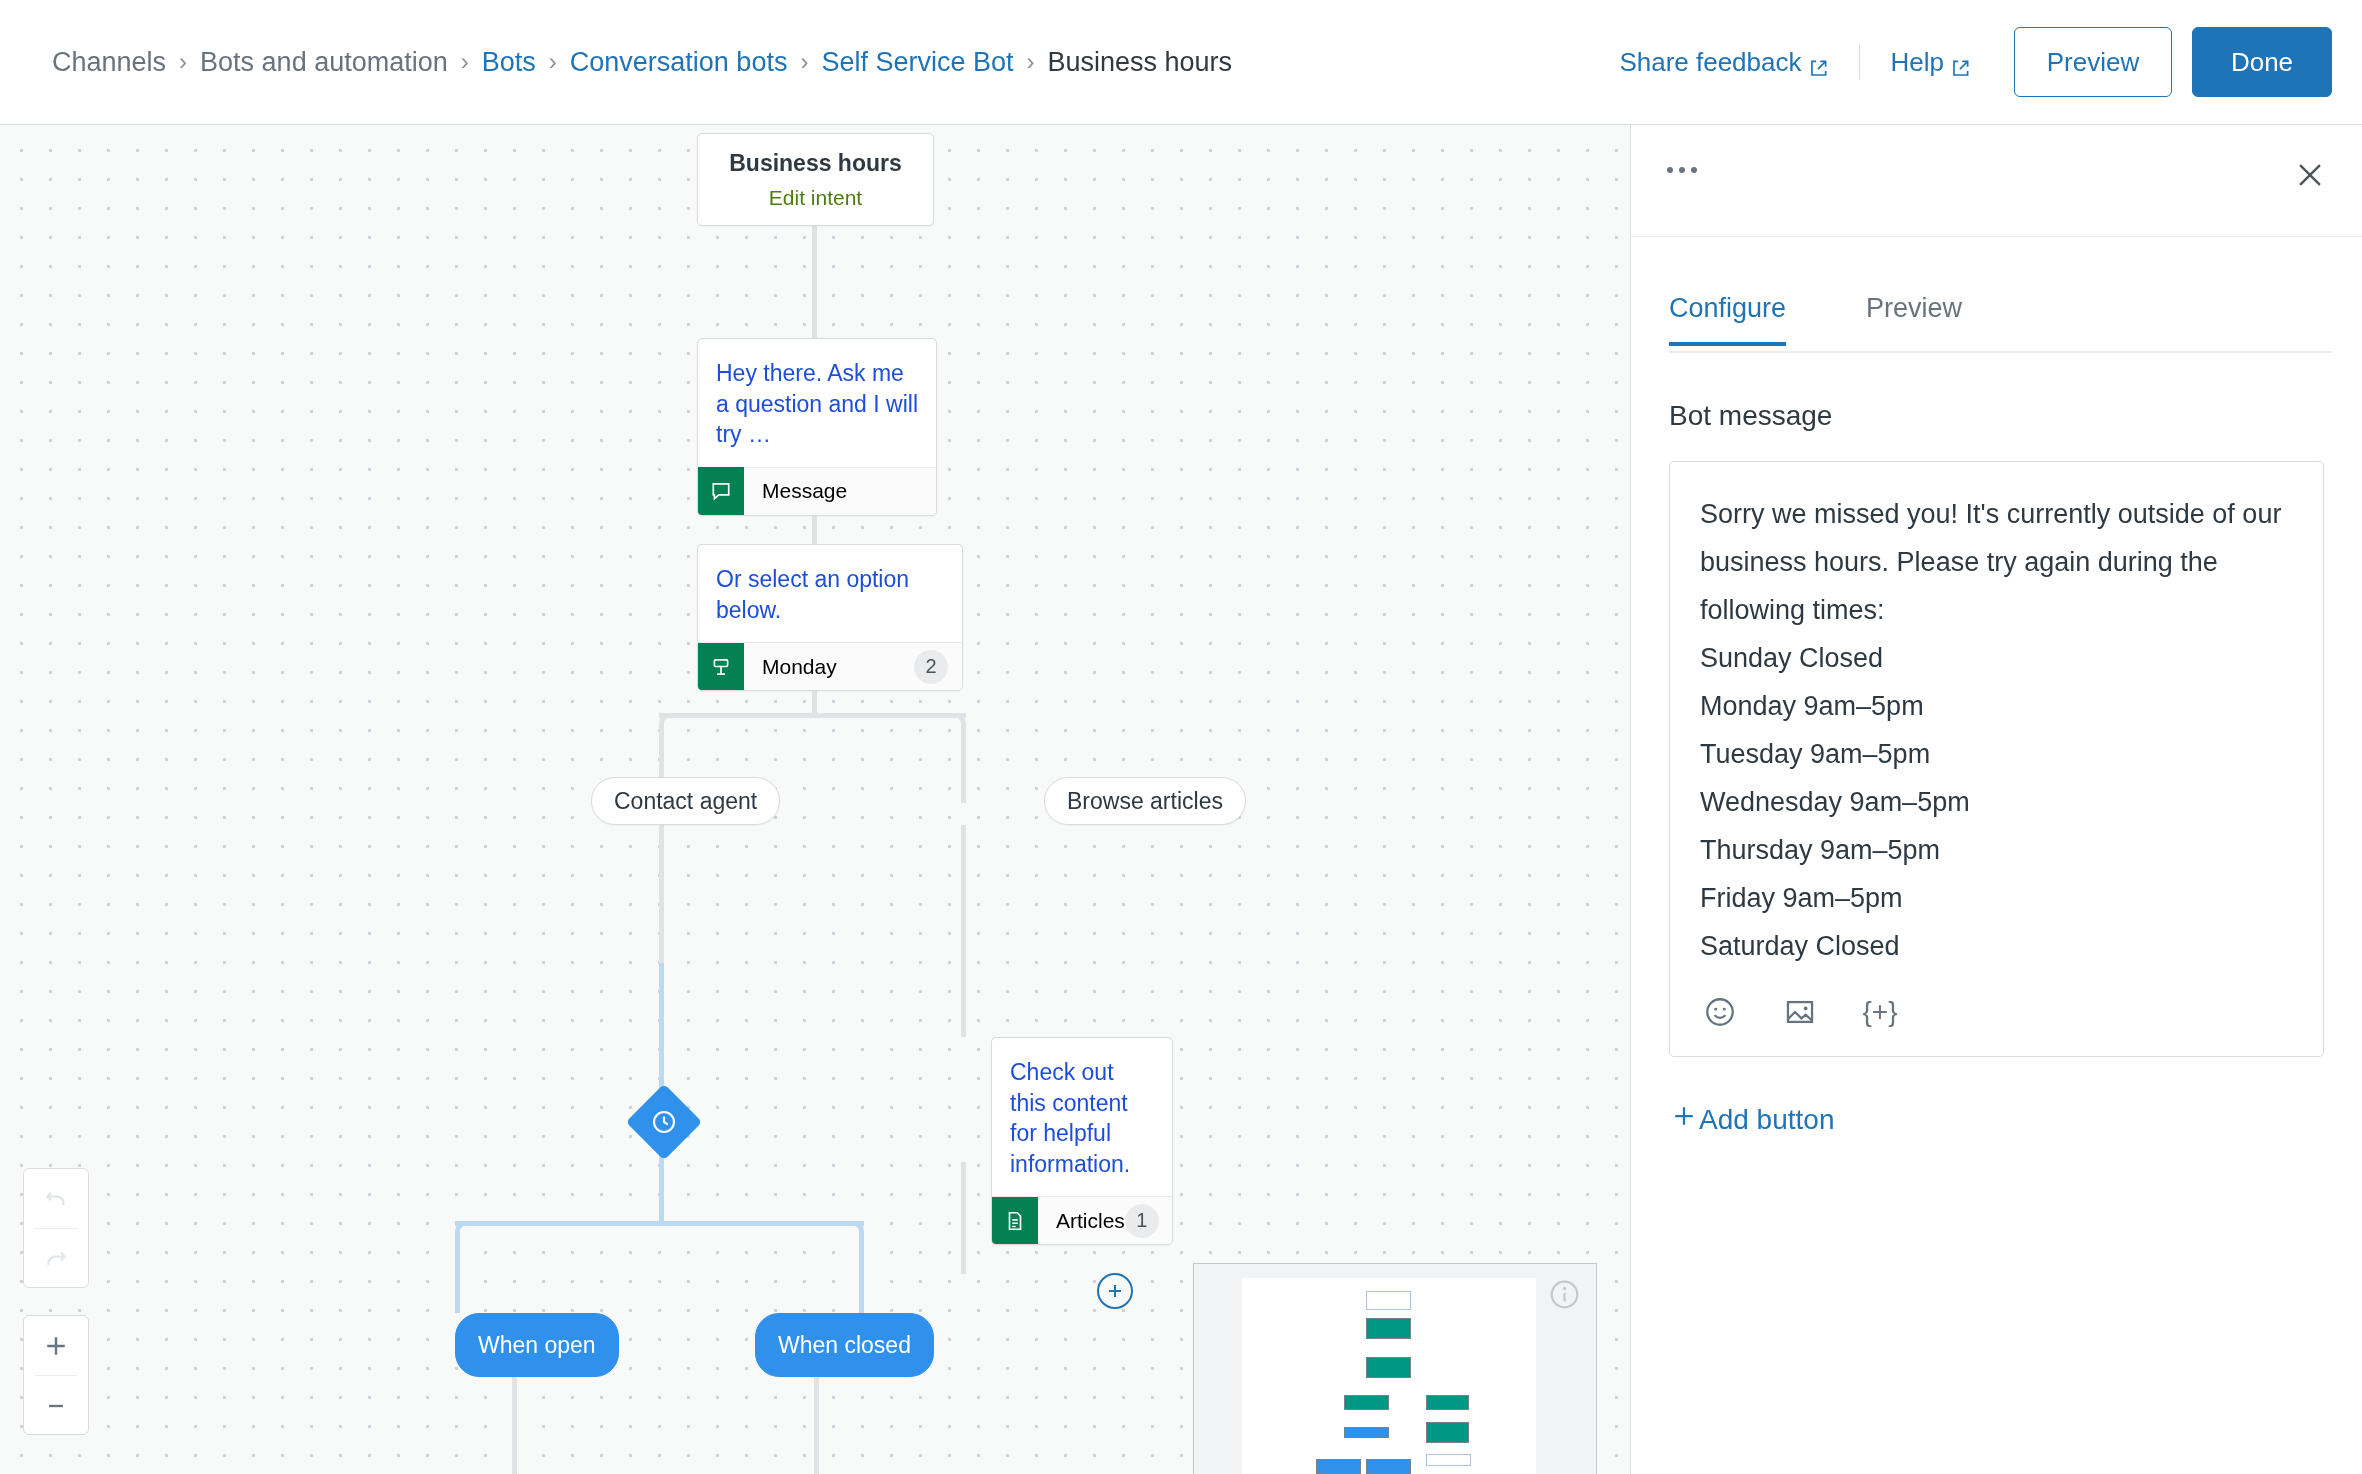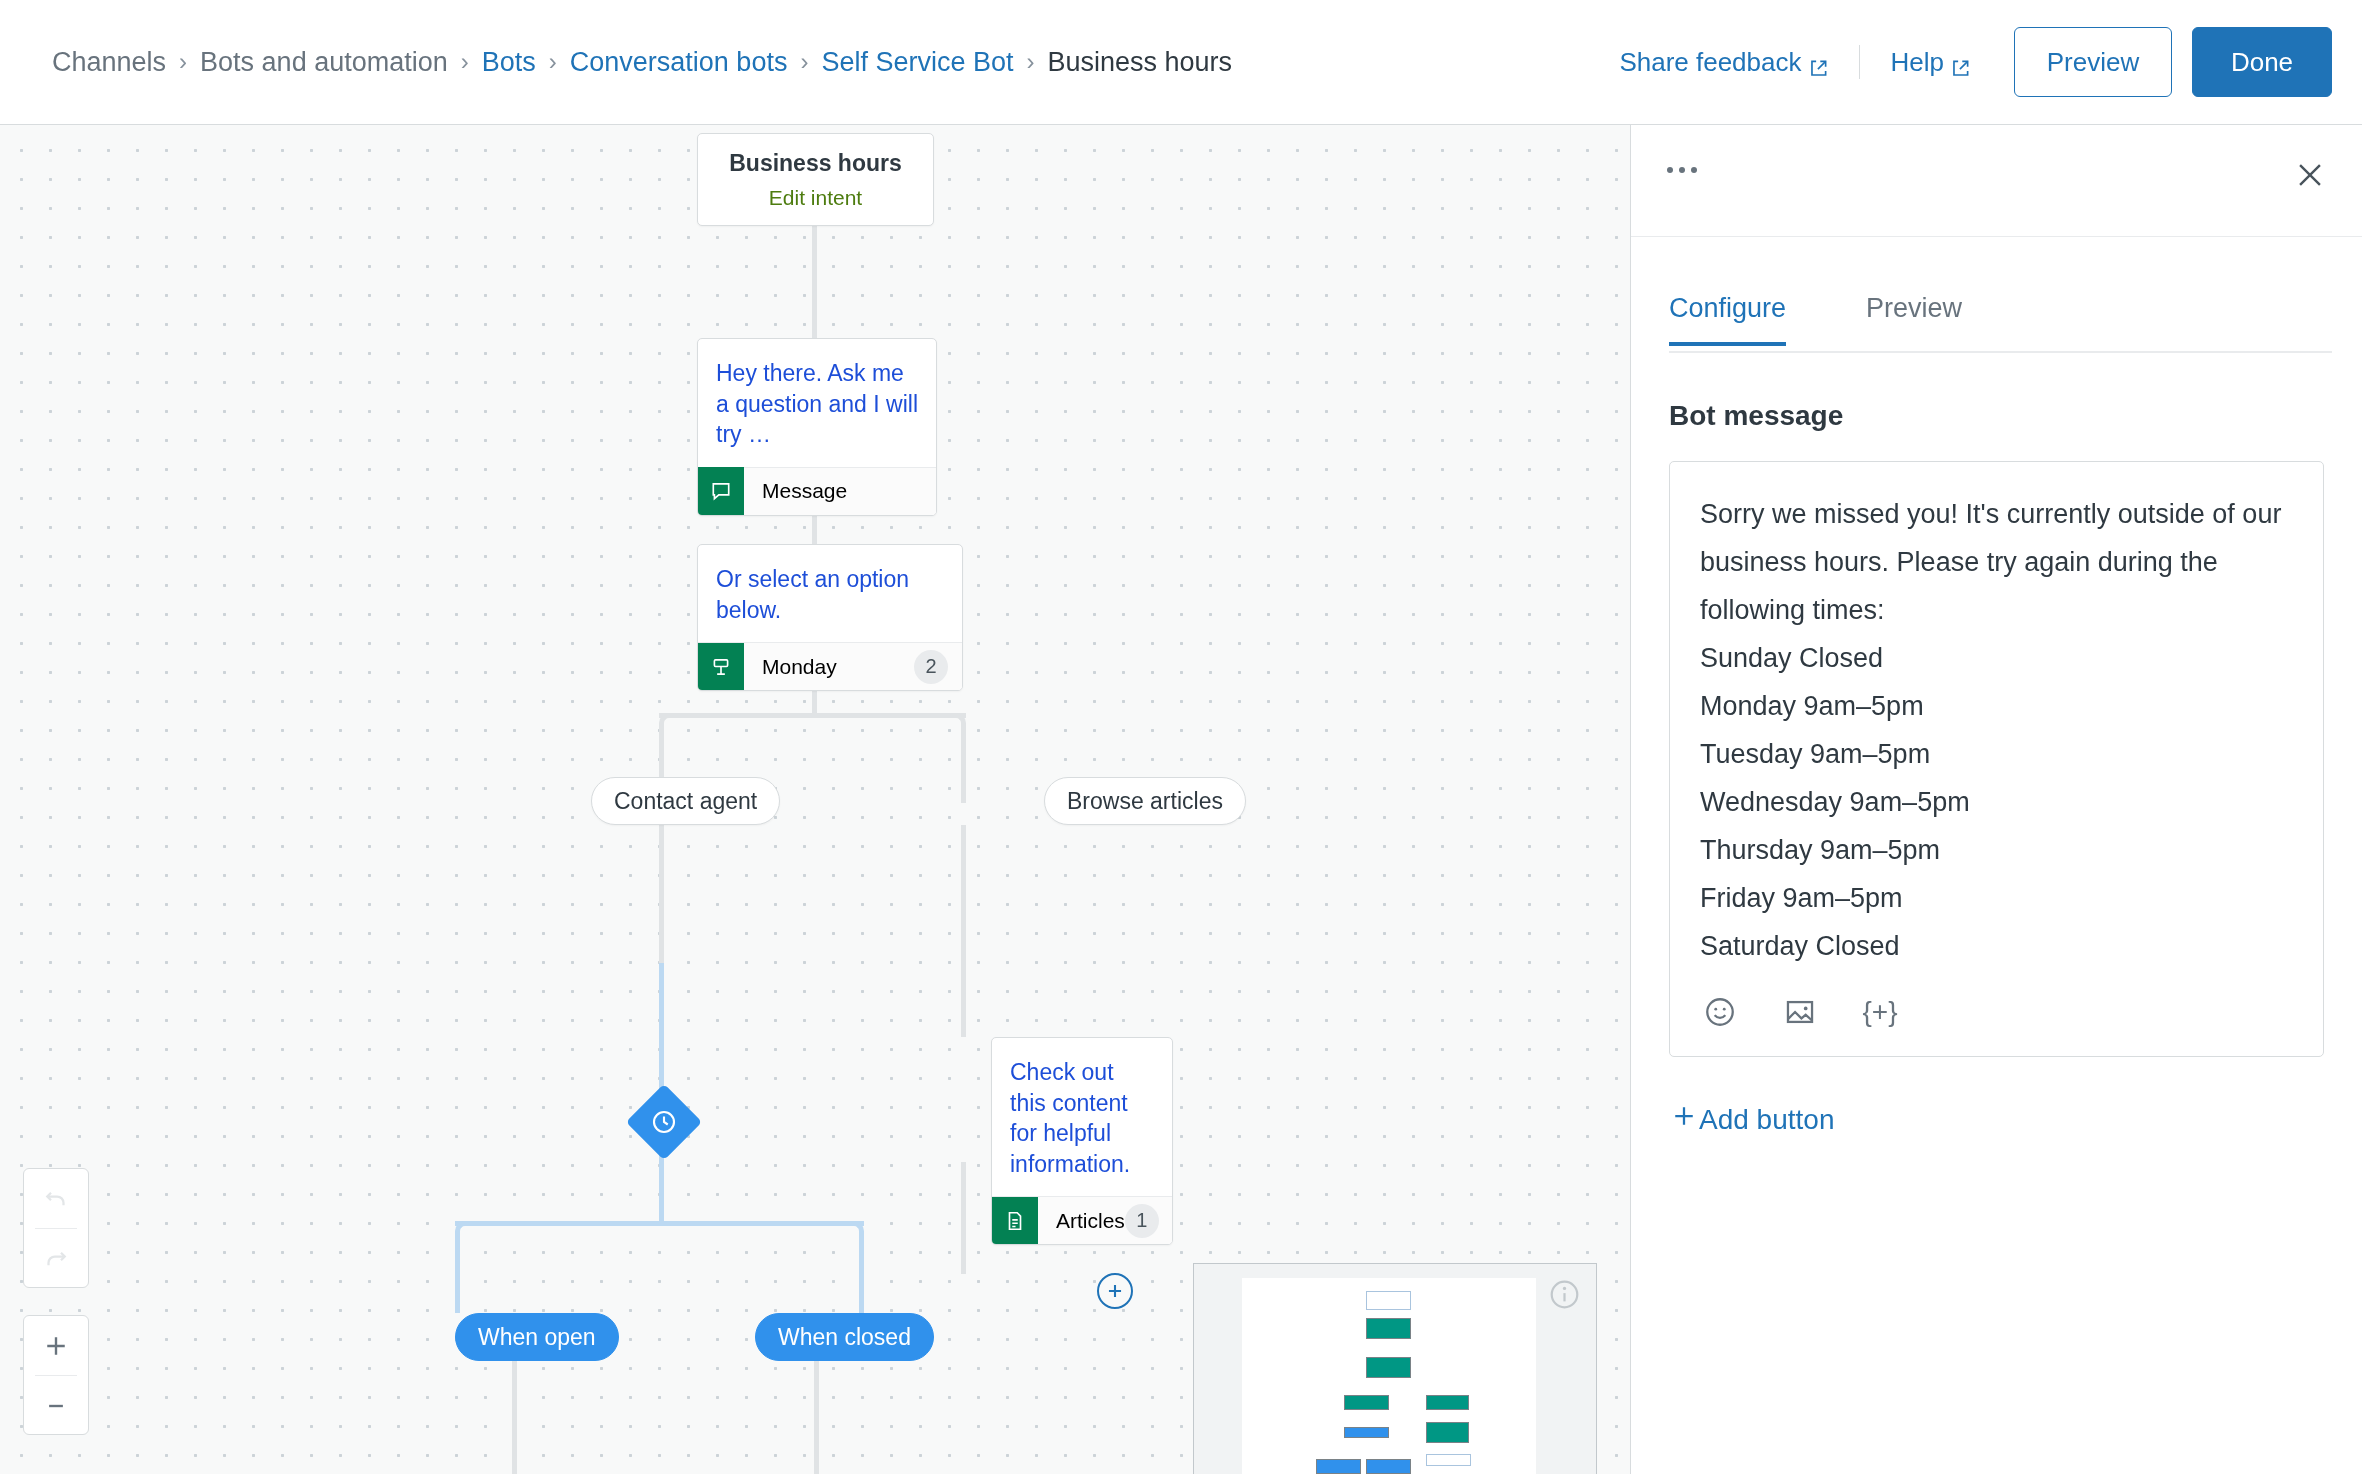--- a/index.html
+++ b/index.html
@@ -140,21 +140,21 @@
     background: #ffffff; border: 1px solid #d8dcde;
     border-radius: 24px; height: 48px;
     display: flex; align-items: center; justify-content: center;
     padding: 0 22px;
     font-size: 23px; color: #2f3941;
     box-shadow: 0 1px 2px rgba(0,0,0,0.04);
   }
   .pill-blue {
     position: absolute;
     background: #3091ec; border: 1px solid #3091ec;
-    border-radius: 24px; height: 48px;
+    border-radius: 24px; height: 64px;
     display: flex; align-items: center; justify-content: center;
     padding: 0 22px;
     font-size: 23px; color: #ffffff;
   }
 
   #diamond {
     position: absolute;
     left: 637px; top: 970px;
     width: 54px; height: 54px;
     background: #3091ec;
@@ -255,21 +255,21 @@
   }
   .tab:first-child { margin-left: 38px; }
   .tab + .tab { margin-left: 80px; }
   .tab.active { color: #1f73b7; }
   .tab.active::after {
     content: ""; position: absolute; left: 0; right: 0; bottom: 0;
     height: 4px; background: #1f73b7;
   }
   #panel-title {
     margin: 47px 0 0 38px;
-    font-size: 28px; font-weight: bold; color: #2f3941;
+    font-size: 28px; font-weight: normal; color: #2f3941;
   }
   #msgbox {
     margin: 29px 38px 0 38px;
     border: 1px solid #d8dcde; border-radius: 5px;
     min-height: 496px;
     padding: 28px 30px 24px 30px;
   }
   #msgtext {
     font-size: 27px; line-height: 1.78; color: #2f3941;
     white-space: pre-wrap;

